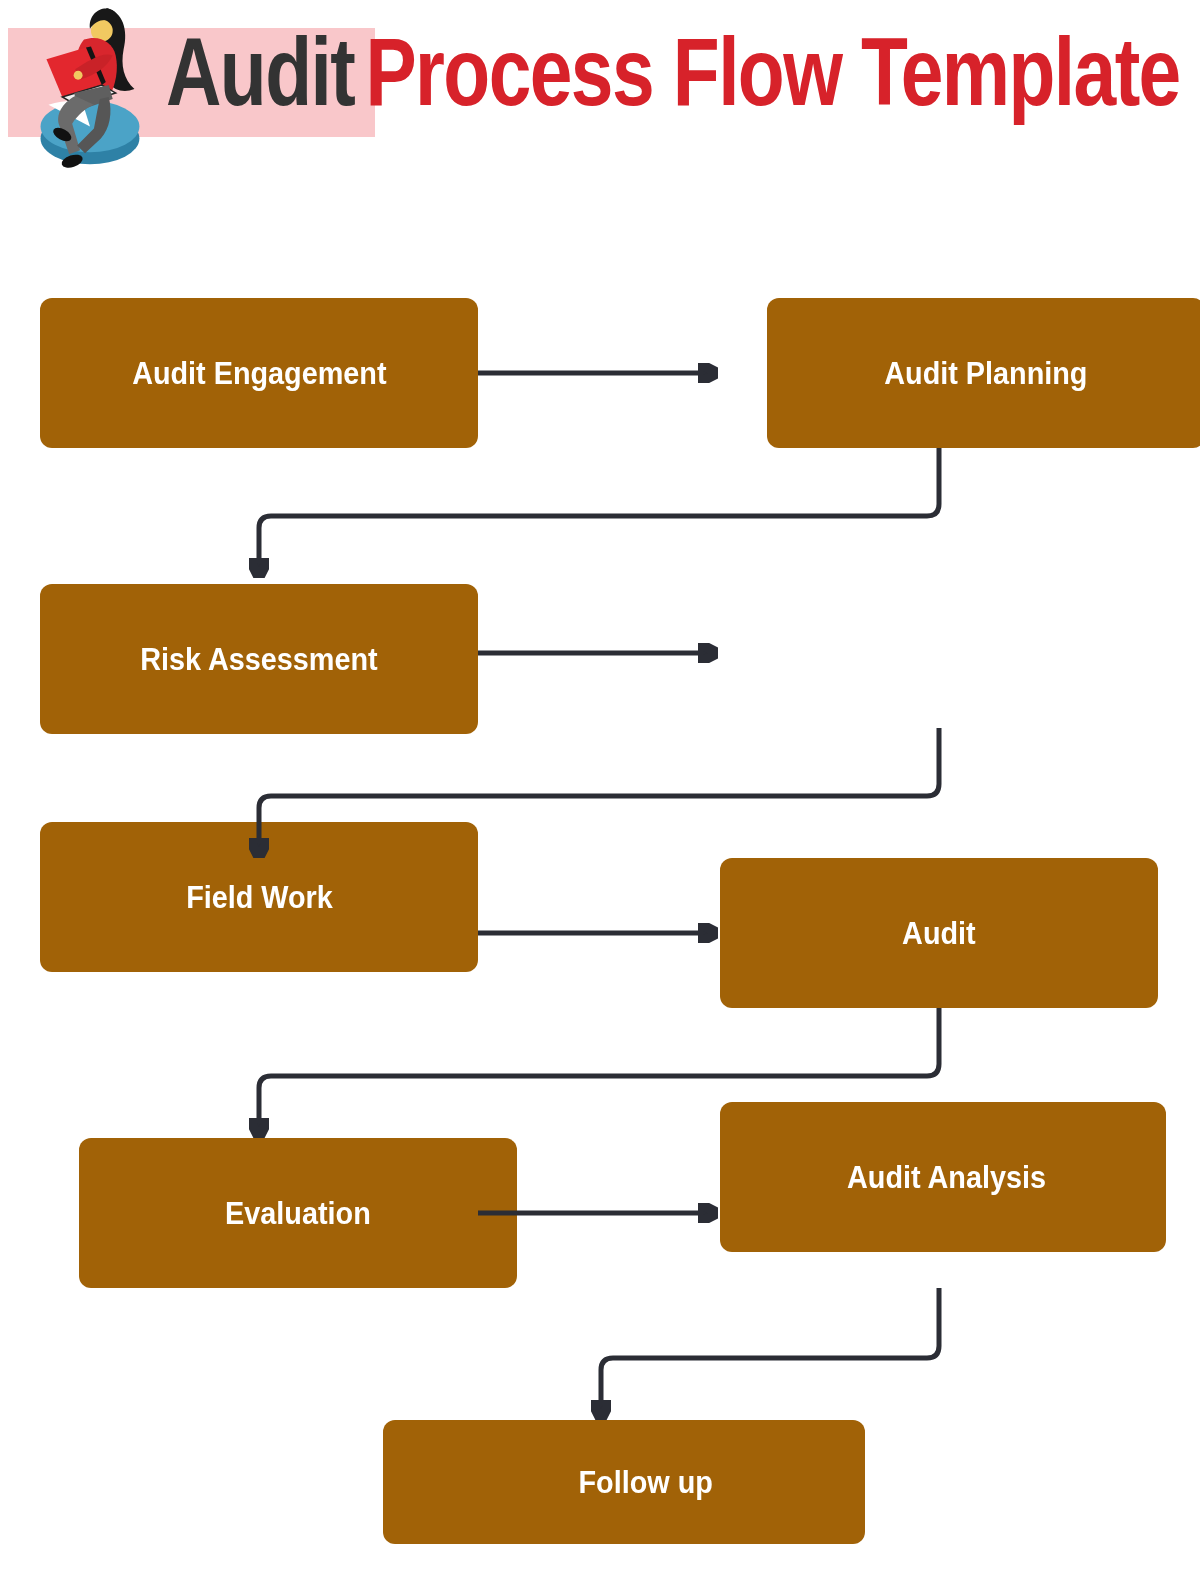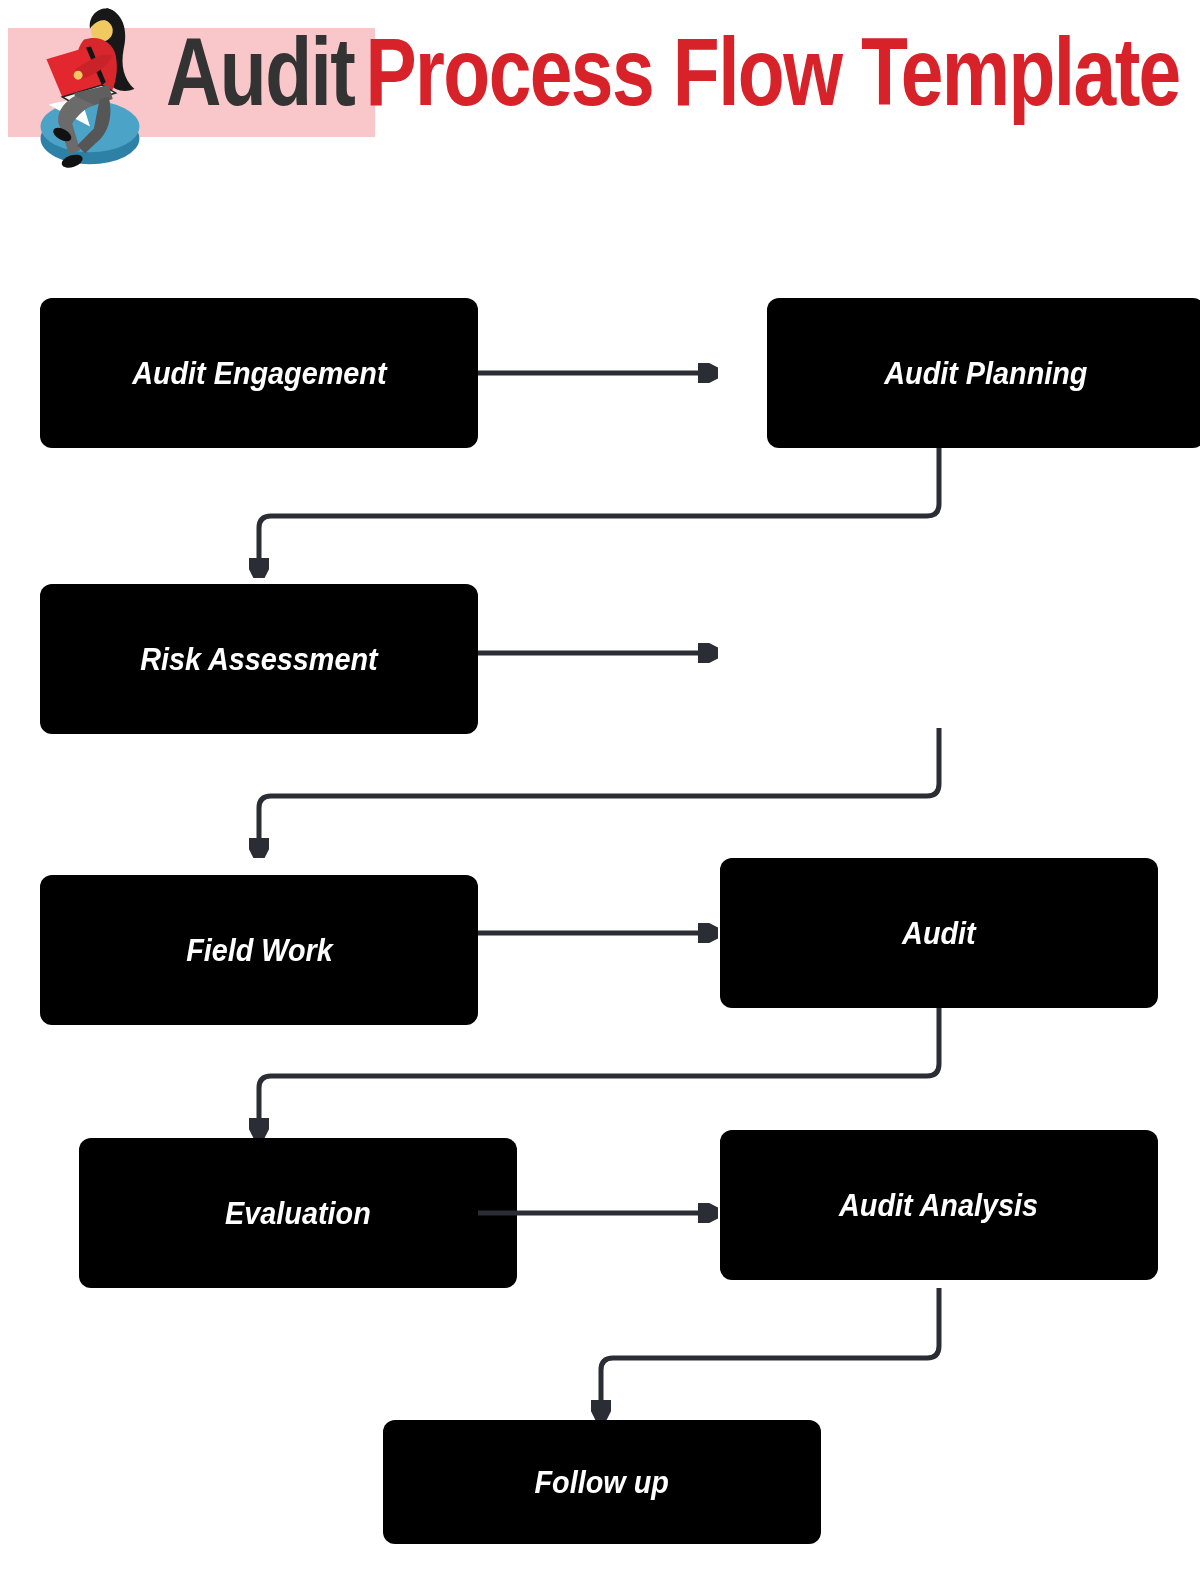--- a/index.html
+++ b/index.html
@@ -18,36 +18,36 @@
     font-size:96px; line-height:112px; font-weight:700; letter-spacing:-2px;
     white-space:nowrap; transform:scaleX(0.80); transform-origin:left top;
   }
   .title-dark { color:#333333; margin-right:14px; }
   .title-red  { color:#D7222A; }
   .illus { position:absolute; left:12px; top:2px; width:150px; height:178px; }
 
   
   .node {
     position:absolute; width:438px; height:150px;
-    background:#000000; border-radius:12px;
-    display:flex; align-items:center; justify-content:center;font-style:italic;
+    background:#a16207; border-radius:12px;
+    display:flex; align-items:center; justify-content:center;
   }
   .node span {
     color:#ffffff; font-size:32px; font-weight:700; white-space:nowrap;
     transform:scaleX(0.9);
   }
   #node-audit-engagement   { left:40px;  top:298px; }
   #node-audit-planning     { left:720px; top:298px;margin-left:47px; }
   #node-risk-assessment    { left:40px;  top:584px; }
   #node-preliminary-review { left:720px; top:578px; }
-  #node-field-work         { left:40px;  top:875px; }
+  #node-field-work         { left:40px;  top:822px; }
   #node-audit              { left:720px; top:858px; }
   #node-evaluation         { left:40px;  top:1138px;margin-left:39px; }
-  #node-audit-analysis     { left:720px; top:1130px; }
-  #node-follow-up          { left:383px; top:1420px; height:124px; }
+  #node-audit-analysis     { left:720px; top:1102px;padding-left:8px; }
+  #node-follow-up          { left:383px; top:1420px; height:124px;padding-left:44px; }
 
   
   .connectors {
     position:absolute; left:0; top:0; width:1200px; height:1577px;
     pointer-events:none;
   }
   .connectors path {
     fill:none; stroke:#2B2D35; stroke-width:5; stroke-linejoin:round;
   }
 </style>

